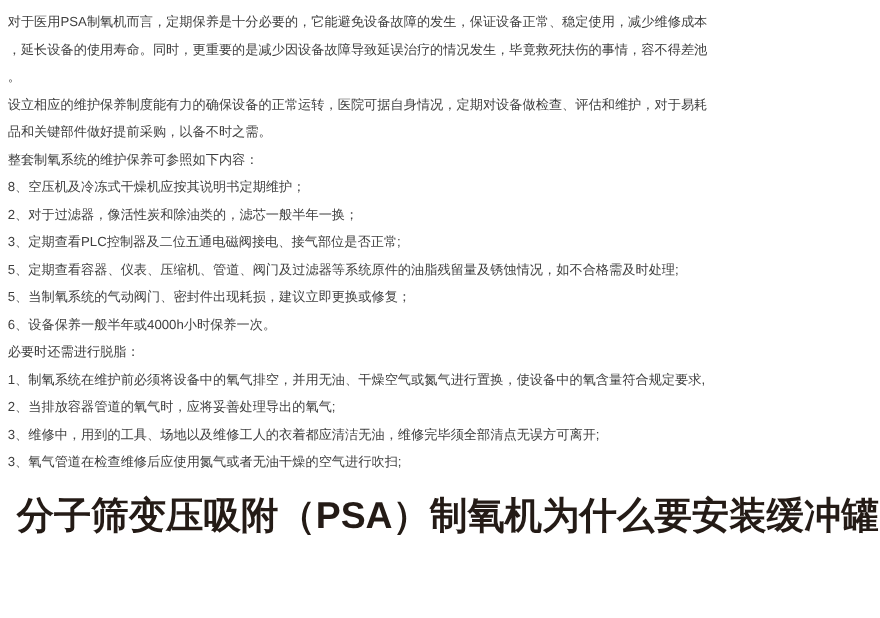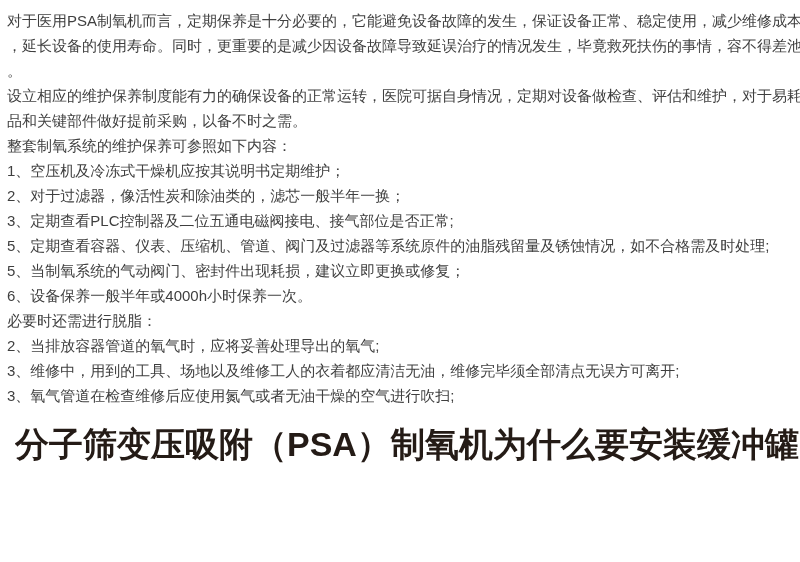--- a/index.html
+++ b/index.html
@@ -19,21 +19,21 @@
     width:800px;height:562px;
     background:var(--background);
   }
   .article-body{
     padding:8px 0 0 7px;
   }
   .section{display:block;}
   .text-line{
     height:25px;
     line-height:25px;
-    font-size:15px;
+    font-size:12px;
     color:var(--body-text);
     white-space:nowrap;
     overflow:hidden;
     letter-spacing:0;
   }
   .bottom-heading{
     margin:10px 0 0 15px;
     font-size:34px;
     line-height:52px;
     font-weight:900;
@@ -54,30 +54,31 @@
         <div class="text-line">。</div>
       </div>
       <div class="section">
         <div class="text-line">设立相应的维护保养制度能有力的确保设备的正常运转，医院可据自身情况，定期对设备做检查、评估和维护，对于易耗</div>
         <div class="text-line">品和关键部件做好提前采购，以备不时之需。</div>
       </div>
       <div class="section">
         <div class="text-line">整套制氧系统的维护保养可参照如下内容：</div>
       </div>
       <div class="section">
-        <div class="text-line">1、空压机及冷冻式干燥机应按其说明书定期维护；</div>
+        <div class="text-line">8、空压机及冷冻式干燥机应按其说明书定期维护；</div>
         <div class="text-line">2、对于过滤器，像活性炭和除油类的，滤芯一般半年一换；</div>
         <div class="text-line">3、定期查看PLC控制器及二位五通电磁阀接电、接气部位是否正常;</div>
         <div class="text-line">5、定期查看容器、仪表、压缩机、管道、阀门及过滤器等系统原件的油脂残留量及锈蚀情况，如不合格需及时处理;</div>
         <div class="text-line">5、当制氧系统的气动阀门、密封件出现耗损，建议立即更换或修复；</div>
         <div class="text-line">6、设备保养一般半年或4000h小时保养一次。</div>
       </div>
       <div class="section">
         <div class="text-line">必要时还需进行脱脂：</div>
       </div>
       <div class="section">
+        <div class="text-line">1、制氧系统在维护前必须将设备中的氧气排空，并用无油、干燥空气或氮气进行置换，使设备中的氧含量符合规定要求,</div>
         <div class="text-line">2、当排放容器管道的氧气时，应将妥善处理导出的氧气;</div>
         <div class="text-line">3、维修中，用到的工具、场地以及维修工人的衣着都应清洁无油，维修完毕须全部清点无误方可离开;</div>
         <div class="text-line">3、氧气管道在检查维修后应使用氮气或者无油干燥的空气进行吹扫;</div>
       </div>
     </div>
   <h1 class="bottom-heading">分子筛变压吸附（PSA）制氧机为什么要安装缓冲罐</h1>
 </div>
 
 </body></html>

